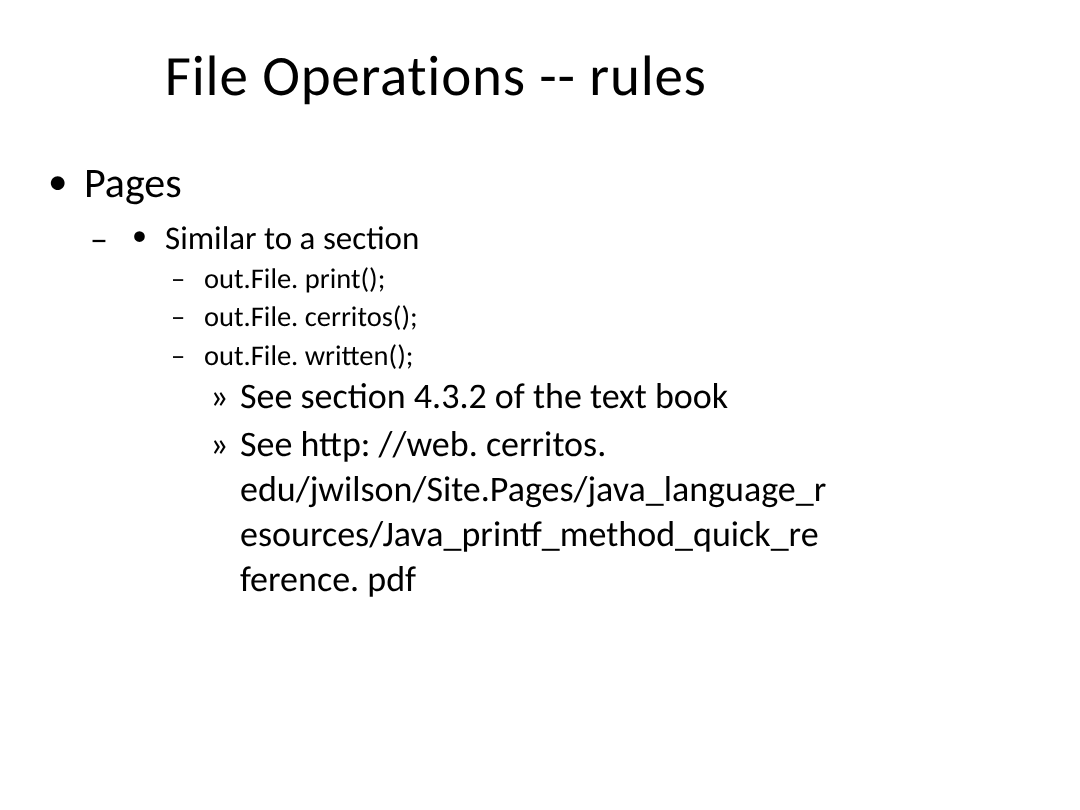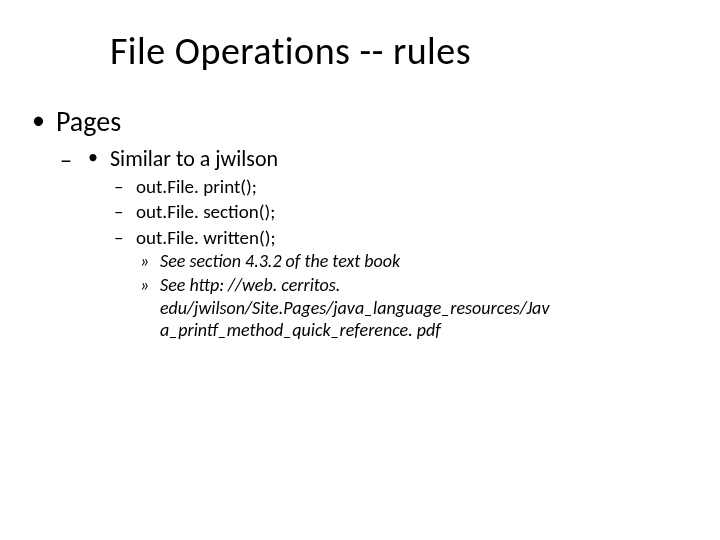--- a/index.html
+++ b/index.html
@@ -92,26 +92,25 @@
   .l4 > li::before {
     content: "–";
     position: absolute;
     left: 4px;
     top: 0;
   }
 
   
   .l5 { margin-top: 0; }
   .l5 > li {
-    font-size: 18px;
+    font-size: 24px;
     position: relative;
     padding-left: 24px;
     line-height: 1.25;
     margin-bottom: 2px;
-    font-style: italic;
   }
   .l5 > li::before {
     content: "»";
     position: absolute;
     left: 4px;
     top: 0;
   }
   .wrap-long {
     word-break: break-word;
   }
@@ -125,28 +124,28 @@
   <div class="body">
     <ul class="l1">
       <li>
         <span>Pages</span>
 
         <ul class="l2">
           <li>
 
             <ul class="l3">
               <li>
-                <span>Similar to a jwilson</span>
+                <span>Similar to a section</span>
 
                 <ul class="l4">
                   <li>
                     <span>out.File. print();</span>
                   </li>
                   <li>
-                    <span>out.File. section();</span>
+                    <span>out.File. cerritos();</span>
                   </li>
                   <li>
                     <span>out.File. written();</span>
 
                     <ul class="l5">
                       <li>
                         <span>See section 4.3.2 of the text book</span>
                       </li>
                       <li class="wrap-long">
                         <span>See http: //web. cerritos. edu/jwilson/Site.Pages/java_language_resources/Java_printf_method_quick_reference. pdf</span>

